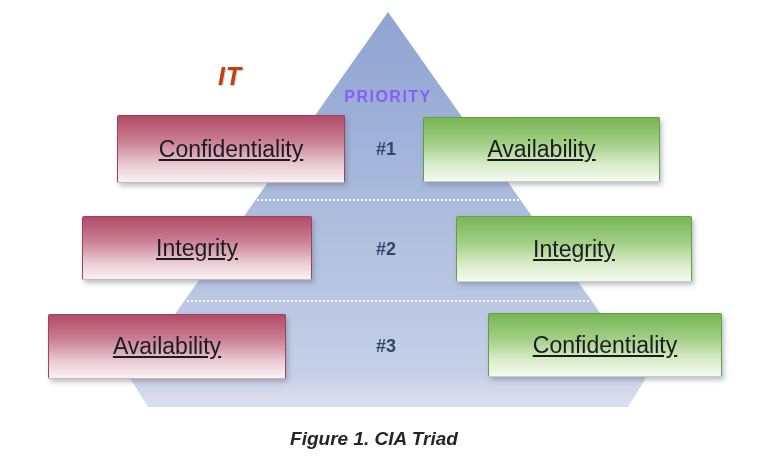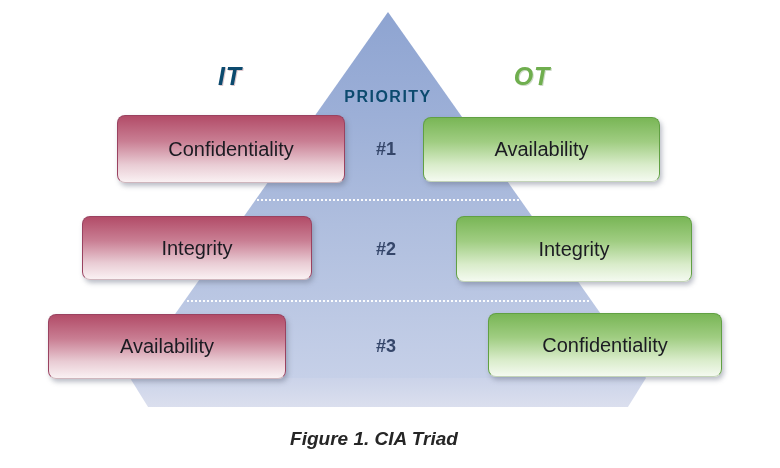--- a/index.html
+++ b/index.html
@@ -21,36 +21,37 @@
   .divider{
     position:absolute;height:0;border-top:2px dotted #ffffff;opacity:.95;
   }
   .divider.d1{left:257px;top:199px;width:262px;}
   .divider.d2{left:187px;top:300px;width:402px;}
   
   .col-header{
     position:absolute;width:90px;text-align:center;
     font-size:25px;font-weight:bold;font-style:italic;letter-spacing:1px;
   }
-  .col-header.it{left:185px;top:62px;color:#0c4a6e;text-shadow:1px 1px 0 rgba(120,40,60,.25);}
+  .col-header.it{left:185px;top:62px;color:#c2410c;text-shadow:1px 1px 0 rgba(120,40,60,.25);}
   .col-header.ot{left:487px;top:62px;color:#6fae4e;text-shadow:1px 1px 0 rgba(60,110,40,.25);}
   .priority-label{
     position:absolute;left:323px;top:88px;width:130px;text-align:center;
-    font-size:16px;font-weight:600;letter-spacing:1.5px;color:#0c4a6e;
+    font-size:16px;font-weight:600;letter-spacing:1.5px;color:#8b5cf6;
   }
   .rank{
     position:absolute;left:355px;width:62px;text-align:center;
     font-size:18px;font-weight:600;color:#35466a;
   }
   .rank.r1{top:139px;} .rank.r2{top:239px;} .rank.r3{top:336px;}
   
   .box{
-    position:absolute;border-radius:8px;display:flex;align-items:center;justify-content:center;
-    font-size:20px;color:#1b1b22;
+    position:absolute;border-radius:2px;display:flex;align-items:center;justify-content:center;
+    font-size:23px;color:#1b1b22;
     box-shadow:2px 3px 5px rgba(105,110,130,.45);
+    text-decoration:underline;
   }
   .box.red{
     background:linear-gradient(180deg,#b24c68 0%,#c97e93 38%,#e9ccd4 74%,#faf1f3 100%);
     border:1px solid #9a4260;border-bottom-color:#cfb6bd;
   }
   .box.green{
     background:linear-gradient(180deg,#79b656 0%,#a0cd82 38%,#d9ecca 74%,#f4faf0 100%);
     border:1px solid #61a043;border-bottom-color:#c3d4b8;
   }
   .box.r1-it{left:117px;top:115px;width:226px;height:66px;}
@@ -69,21 +70,20 @@
 <body>
 
 <div class="stage">
 
   <div class="triangle-main"></div>
   <div class="triangle-base"></div>
   <div class="divider d1"></div>
   <div class="divider d2"></div>
 
   <div class="col-header it">IT</div>
-  <div class="col-header ot">OT</div>
   <div class="priority-label">PRIORITY</div>
 
   <div class="rank r1">#1</div>
   <div class="rank r2">#2</div>
   <div class="rank r3">#3</div>
 
   <div class="box red r1-it">Confidentiality</div>
   <div class="box red r2-it">Integrity</div>
   <div class="box red r3-it">Availability</div>
 

